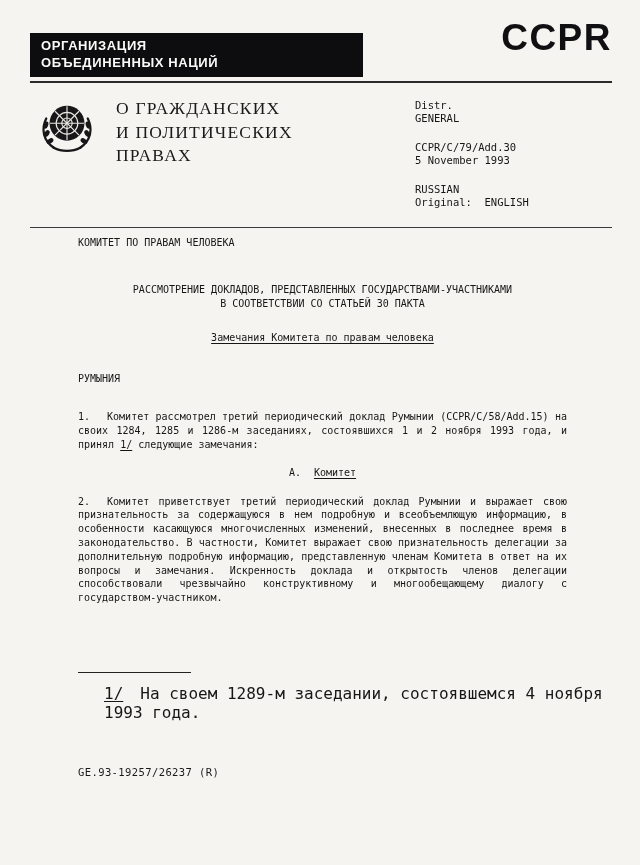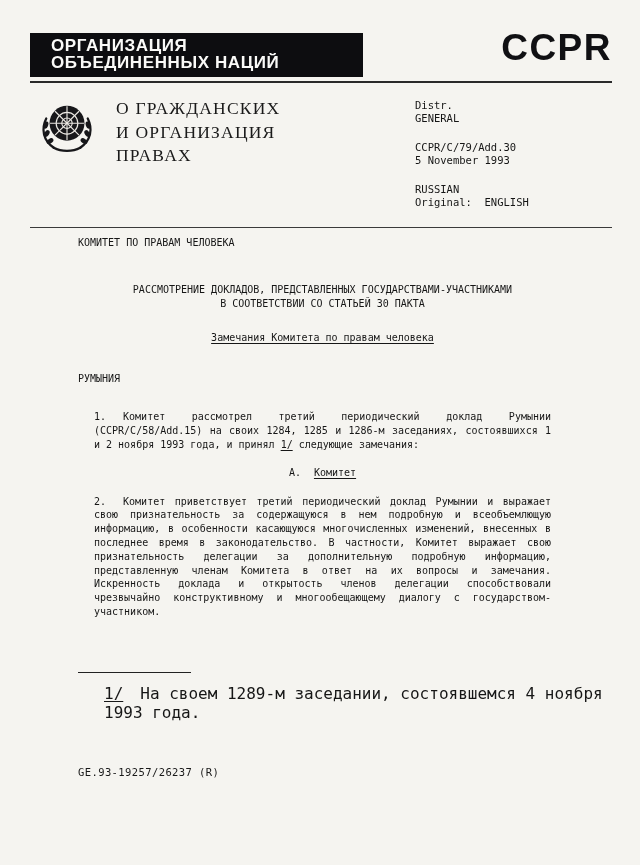--- a/index.html
+++ b/index.html
@@ -6,25 +6,25 @@
   html, body { margin: 0; padding: 0; background: #8a8a8a; }
   .page {
     width: 640px; height: 865px; position: relative; margin: 0 auto;
     background: #f5f4f0; color: #1b1b1b; overflow: hidden;
     font-family: "DejaVu Sans Mono", "Liberation Mono", monospace;
   }
   .banner {
     position: absolute; left: 30px; top: 33px; width: 333px;
     background: #0d0d10; color: #fafaf8;
     font-family: "Liberation Sans", sans-serif; font-weight: bold;
-    font-size: 17px; line-height: 16.5px; letter-spacing: .6px;
-    padding: 5px 21px 6px;
+    font-size: 13px; line-height: 16.5px; letter-spacing: .6px;
+    padding: 5px 11px 6px;
   }
   .series-logo {
-    position: absolute; top: 27px; right: 28px; color: #101013;
+    position: absolute; top: 17px; right: 28px; color: #101013;
     font-family: "Liberation Sans", sans-serif; font-weight: bold;
     font-size: 37px; letter-spacing: 1.5px;
   }
   .rule { position: absolute; left: 30px; right: 28px; }
   .rule-top { top: 81px; border-top: 2px solid #2a2a2a; }
   .rule-mid { top: 227px; border-top: 1.5px solid #3a3a3a; }
   .emblem { position: absolute; left: 34px; top: 94px; width: 66px; height: 66px; }
   .treaty {
     position: absolute; left: 116px; top: 97px; color: #1a1a1a;
     font-family: "Liberation Serif", serif; font-size: 17.5px;
@@ -37,21 +37,21 @@
   .gap-after { margin-bottom: 16px; }
   .content {
     position: absolute; left: 78px; top: 236px; width: 489px;
     font-size: 10px; line-height: 13.8px; color: #161616;
   }
   .committee { margin-bottom: 33px; }
   .center { text-align: center; }
   .heading { line-height: 14.5px; margin-bottom: 19px; }
   .subhead { margin-bottom: 27px; }
   .country { margin-bottom: 25px; }
-  .para { margin: 0 16px 14px; text-align: justify; }
+  .para { margin: 0 0 14px; text-align: justify; }
   .pnum { margin-right: 17px; }
   .u { text-decoration: underline; text-underline-offset: 2px; }
   .section { margin: 2px 0 15px; }
   .sec-label { margin-right: 13px; }
   .fn-rule { position: absolute; left: 78px; top: 672px; width: 113px; border-top: 1.5px solid #222; }
   .footnote { position: absolute; left: 104px; top: 684px; font-size: 16px; color: #161616; }
   .fn-gap { display: inline-block; width: 17px; }
   .footer-code { position: absolute; left: 78px; top: 766px; font-size: 10.5px; letter-spacing: .4px; color: #191919; }
 </style>
 </head>
@@ -88,21 +88,21 @@
       <ellipse cx="13.5" cy="42" rx="2.5" ry="4" transform="rotate(35 13.5 42)"></ellipse>
       <ellipse cx="17" cy="50" rx="2.5" ry="4" transform="rotate(55 17 50)"></ellipse>
       <ellipse cx="57.5" cy="33" rx="2.5" ry="4" transform="rotate(-20 57.5 33)"></ellipse>
       <ellipse cx="56.5" cy="42" rx="2.5" ry="4" transform="rotate(-35 56.5 42)"></ellipse>
       <ellipse cx="53" cy="50" rx="2.5" ry="4" transform="rotate(-55 53 50)"></ellipse>
     </g>
   </svg>
 
   <div class="treaty">
     <div>О ГРАЖДАНСКИХ</div>
-    <div>И ОРГАНИЗАЦИЯ</div>
+    <div>И ПОЛИТИЧЕСКИХ</div>
     <div>ПРАВАХ</div>
   </div>
 
   <div class="distr">
     <div>Distr.</div>
     <div class="gap-after">GENERAL</div>
     <div>CCPR/C/79/Add.30</div>
     <div class="gap-after">5 November 1993</div>
     <div>RUSSIAN</div>
     <div>Original:&nbsp;&nbsp;ENGLISH</div>

